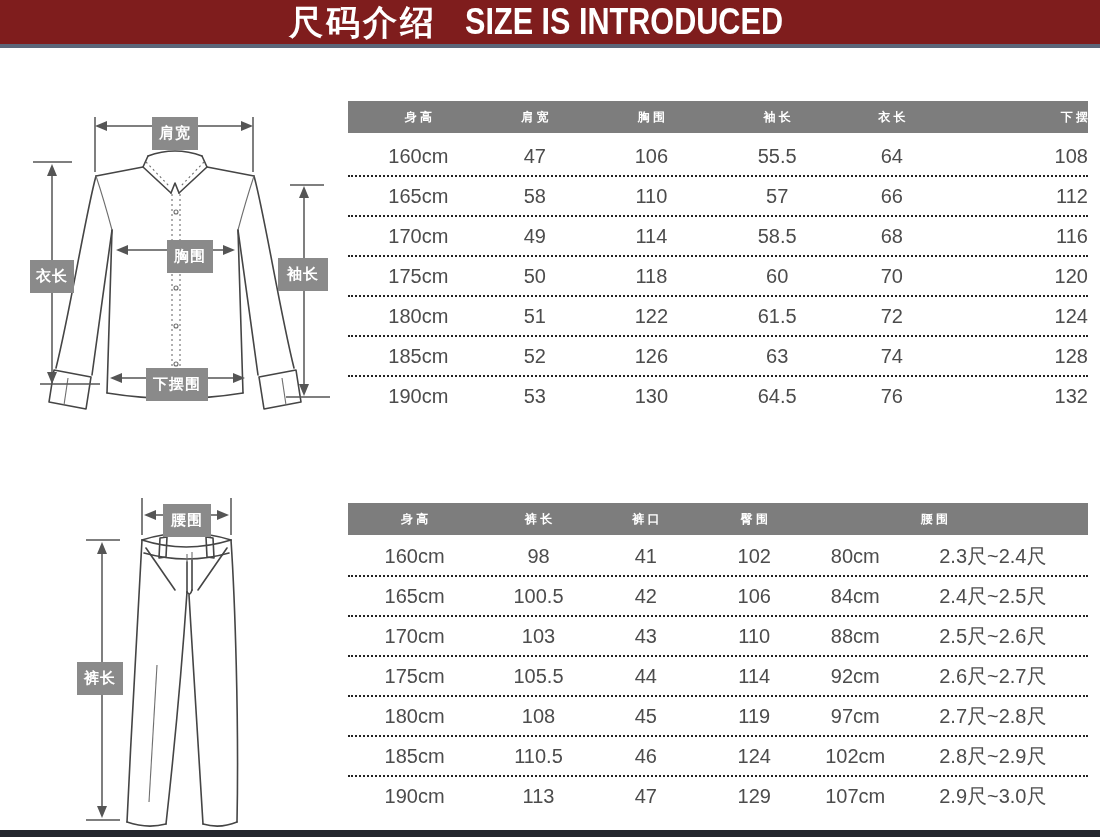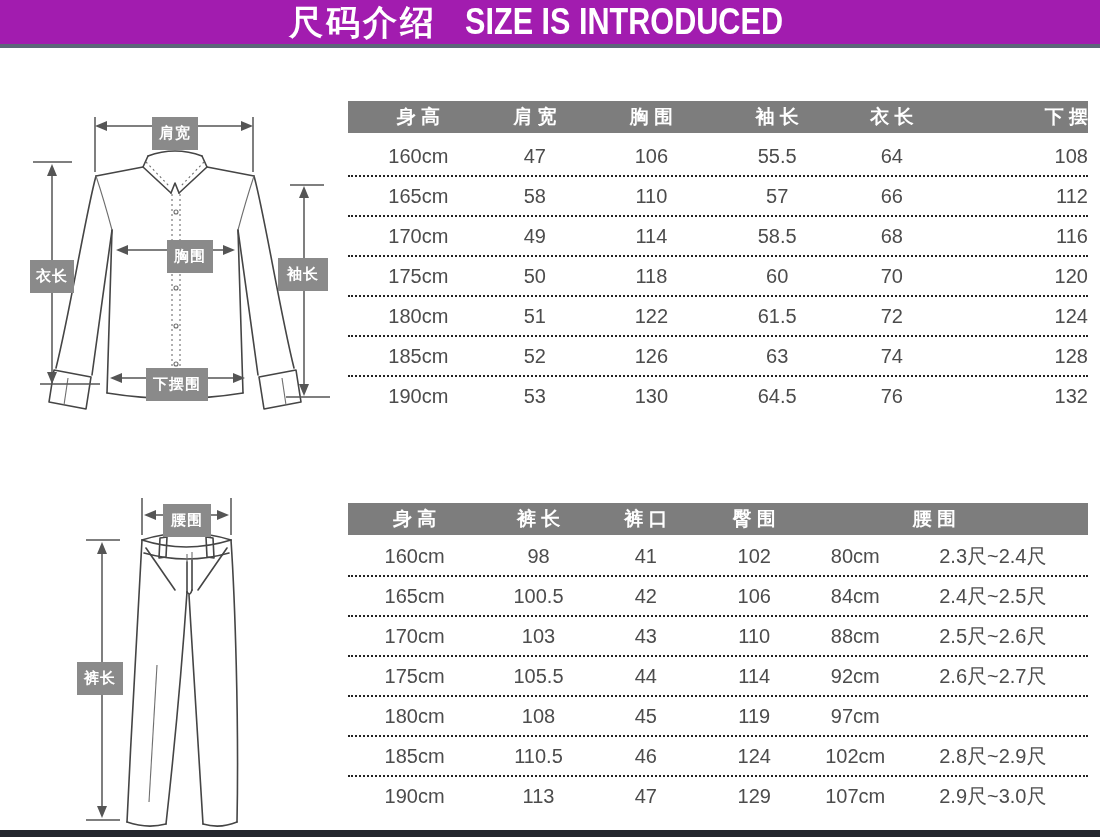--- a/index.html
+++ b/index.html
@@ -1,20 +1,20 @@
 <!DOCTYPE html>
 <html><head>
 <meta charset="utf-8">
 <style>
   html,body{margin:0;padding:0;background:#fff;}
   .page{position:relative;width:1100px;height:837px;background:#ffffff;overflow:hidden;
         font-family:"Liberation Sans","DejaVu Sans",sans-serif;}
 
   
-  .banner{position:absolute;left:0;top:0;width:1100px;height:44px;background:#a21caf;
+  .banner{position:absolute;left:0;top:0;width:1100px;height:44px;background:#7f1d1d;
           border-bottom:4px solid #5c6679;display:flex;align-items:center;justify-content:center;}
   .t-zh{color:#ffffff;font-size:34px;font-weight:bold;letter-spacing:3px;line-height:1;}
   .t-en{color:#ffffff;font-size:36px;font-weight:bold;line-height:1;display:inline-block;
         transform:scaleX(.85);letter-spacing:0;white-space:nowrap;}
 
   .bottom-bar{position:absolute;left:0;bottom:0;width:1100px;height:7px;background:#23262e;}
 
   
   .figure{position:absolute;}
   .shirt-fig{left:0;top:60px;width:340px;height:360px;}
@@ -22,21 +22,21 @@
   .figure svg{position:absolute;left:0;top:0;}
   .dim-label{position:absolute;height:33px;background:#8a8a8a;color:#ffffff;font-size:15px;
              font-weight:bold;display:flex;align-items:center;justify-content:center;
              letter-spacing:1px;white-space:nowrap;}
 
   
   .table{position:absolute;left:348px;width:740px;}
   .shirt-table{top:101px;}
   .pants-table{top:503px;}
   .thead{display:flex;height:32px;background:#7d7d7d;align-items:center;}
-  .hcell{color:#ffffff;font-size:19px;font-weight:bold;text-align:center;white-space:pre;}
+  .hcell{color:#ffffff;font-size:12px;font-weight:bold;text-align:center;white-space:pre;}
   .tbody{display:block;}
   .shirt-table .tbody{padding-top:4px;}
   .pants-table .tbody{padding-top:2px;}
   .trow{display:flex;height:38px;align-items:center;border-bottom:2px dotted #232323;}
   .trow:last-child{border-bottom:none;}
   .tcell{font-size:20px;color:#4c4c4c;text-align:center;white-space:nowrap;}
 
   .shirt-table .c0{width:19%;}  .shirt-table .c1{width:12.5%;}
   .shirt-table .c2{width:19%;}  .shirt-table .c3{width:15%;}
   .shirt-table .c4{width:16%;}  .shirt-table .c5{width:18.5%;text-align:right;}
@@ -297,20 +297,21 @@
           <div class="tcell c3">114</div>
           <div class="tcell c4">92cm</div>
           <div class="tcell c5">2.6尺~2.7尺</div>
         </div>
         <div class="trow">
           <div class="tcell c0">180cm</div>
           <div class="tcell c1">108</div>
           <div class="tcell c2">45</div>
           <div class="tcell c3">119</div>
           <div class="tcell c4">97cm</div>
+          <div class="tcell c5">2.7尺~2.8尺</div>
         </div>
         <div class="trow">
           <div class="tcell c0">185cm</div>
           <div class="tcell c1">110.5</div>
           <div class="tcell c2">46</div>
           <div class="tcell c3">124</div>
           <div class="tcell c4">102cm</div>
           <div class="tcell c5">2.8尺~2.9尺</div>
         </div>
         <div class="trow">

